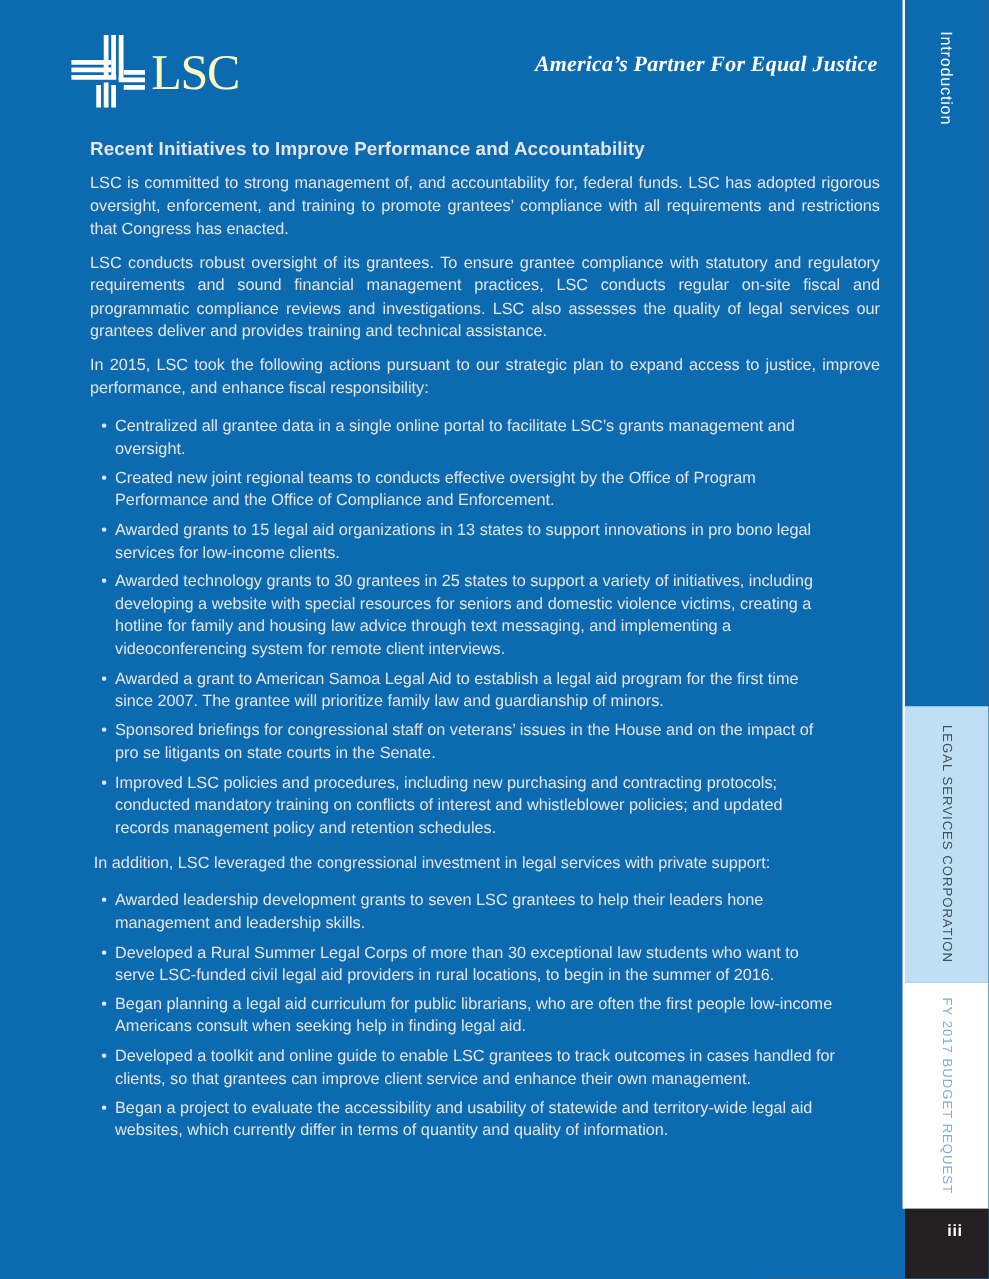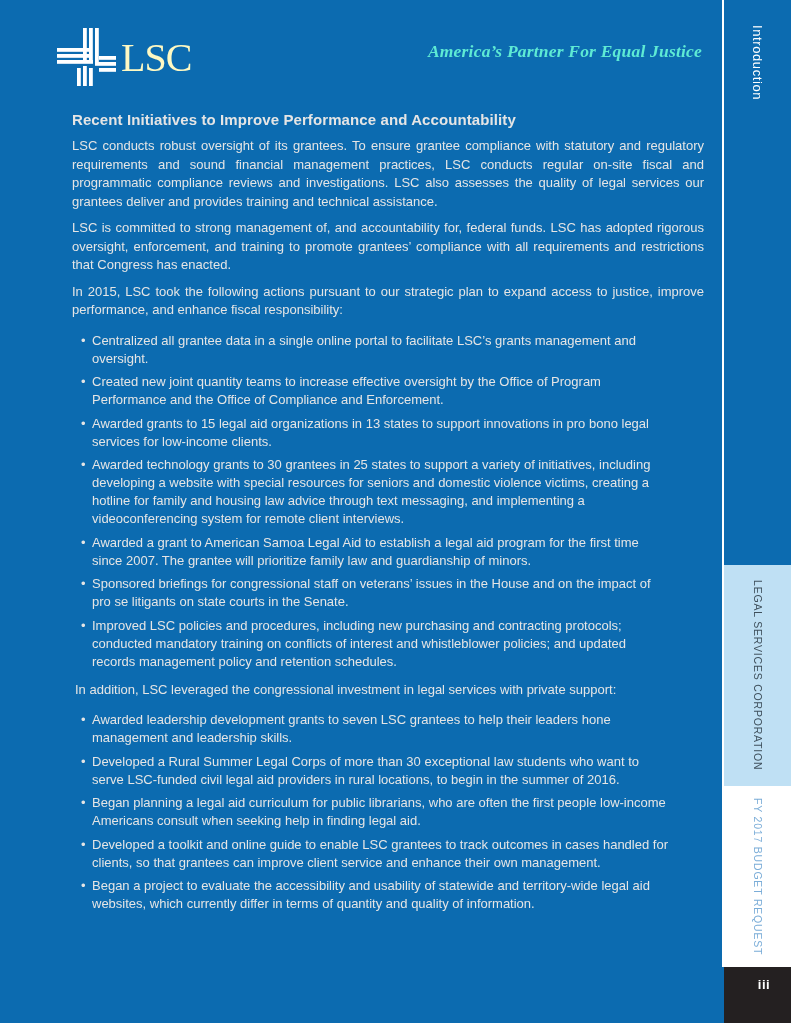--- a/index.html
+++ b/index.html
@@ -23,21 +23,21 @@
     font-size: 40px;
     letter-spacing: -1px;
     line-height: 1;
     margin-left: 4px;
     margin-top: 12px;
   }
   .tagline {
     position: absolute;
     top: 41px;
     right: 89px;
-    color: #5eead4;
+    color: #ffffff;
     font-family: "Liberation Serif", serif;
     font-style: italic;
     font-weight: bold;
     font-size: 17.5px;
     letter-spacing: 0.2px;
     white-space: nowrap;
   }
 
   
   .content {
@@ -181,27 +181,27 @@
         <rect x="32" y="42" width="3.8" height="18"></rect>
       </g>
     </svg>
     <span class="logo-text">LSC</span>
   </div>
   <div class="tagline">America’s Partner For Equal Justice</div>
 
   <main class="content">
     <h1>Recent Initiatives to Improve Performance and Accountability</h1>
 
+    <p class="body-para">LSC is committed to strong management of, and accountability for, federal funds. LSC has adopted rigorous oversight, enforcement, and training to promote grantees’ compliance with all requirements and restrictions that Congress has enacted.</p>
     <p class="body-para">LSC conducts robust oversight of its grantees. To ensure grantee compliance with statutory and regulatory requirements and sound financial management practices, LSC conducts regular on-site fiscal and programmatic compliance reviews and investigations. LSC also assesses the quality of legal services our grantees deliver and provides training and technical assistance.</p>
-    <p class="body-para">LSC is committed to strong management of, and accountability for, federal funds. LSC has adopted rigorous oversight, enforcement, and training to promote grantees’ compliance with all requirements and restrictions that Congress has enacted.</p>
     <p class="body-para">In 2015, LSC took the following actions pursuant to our strategic plan to expand access to justice, improve performance, and enhance fiscal responsibility:</p>
 
     <ul>
       <li>Centralized all grantee data in a single online portal to facilitate LSC’s grants management and oversight.</li>
-      <li>Created new joint quantity teams to increase effective oversight by the Office of Program Performance and the Office of Compliance and Enforcement.</li>
+      <li>Created new joint regional teams to conducts effective oversight by the Office of Program Performance and the Office of Compliance and Enforcement.</li>
       <li>Awarded grants to 15 legal aid organizations in 13 states to support innovations in pro bono legal services for low-income clients.</li>
       <li>Awarded technology grants to 30 grantees in 25 states to support a variety of initiatives, including developing a website with special resources for seniors and domestic violence victims, creating a hotline for family and housing law advice through text messaging, and implementing a videoconferencing system for remote client interviews.</li>
       <li>Awarded a grant to American Samoa Legal Aid to establish a legal aid program for the first time since 2007. The grantee will prioritize family law and guardianship of minors.</li>
       <li>Sponsored briefings for congressional staff on veterans’ issues in the House and on the impact of pro se litigants on state courts in the Senate.</li>
       <li>Improved LSC policies and procedures, including new purchasing and contracting protocols; conducted mandatory training on conflicts of interest and whistleblower policies; and updated records management policy and retention schedules.</li>
     </ul>
 
     <p class="interlude">In addition, LSC leveraged the congressional investment in legal services with private support:</p>
 
     <ul>

